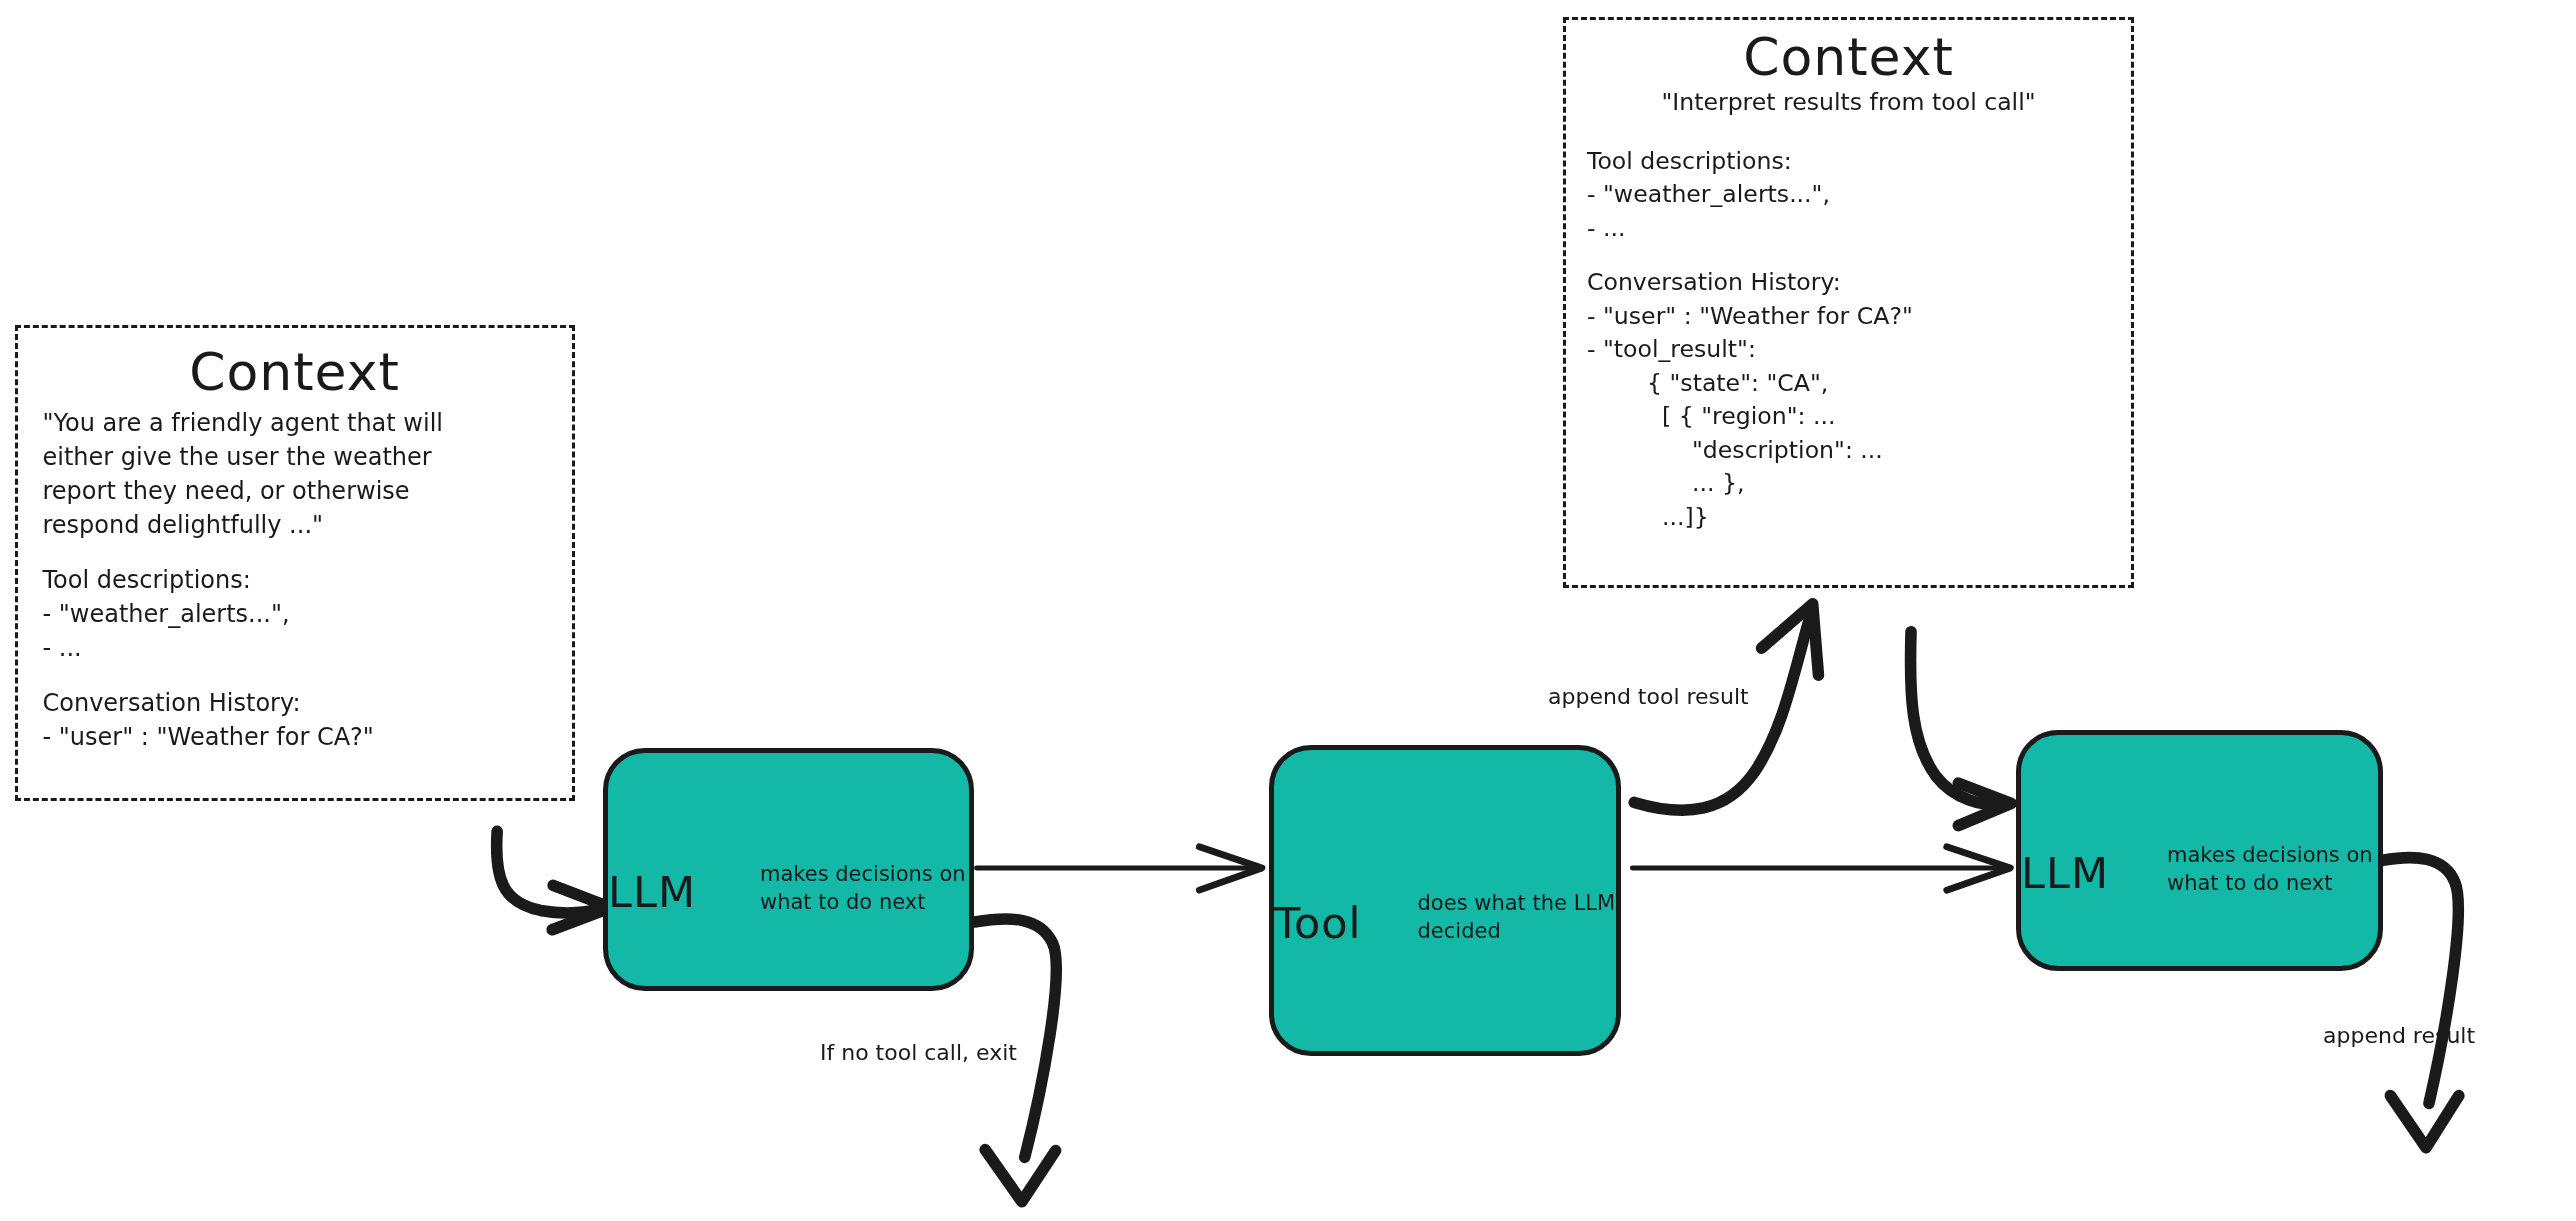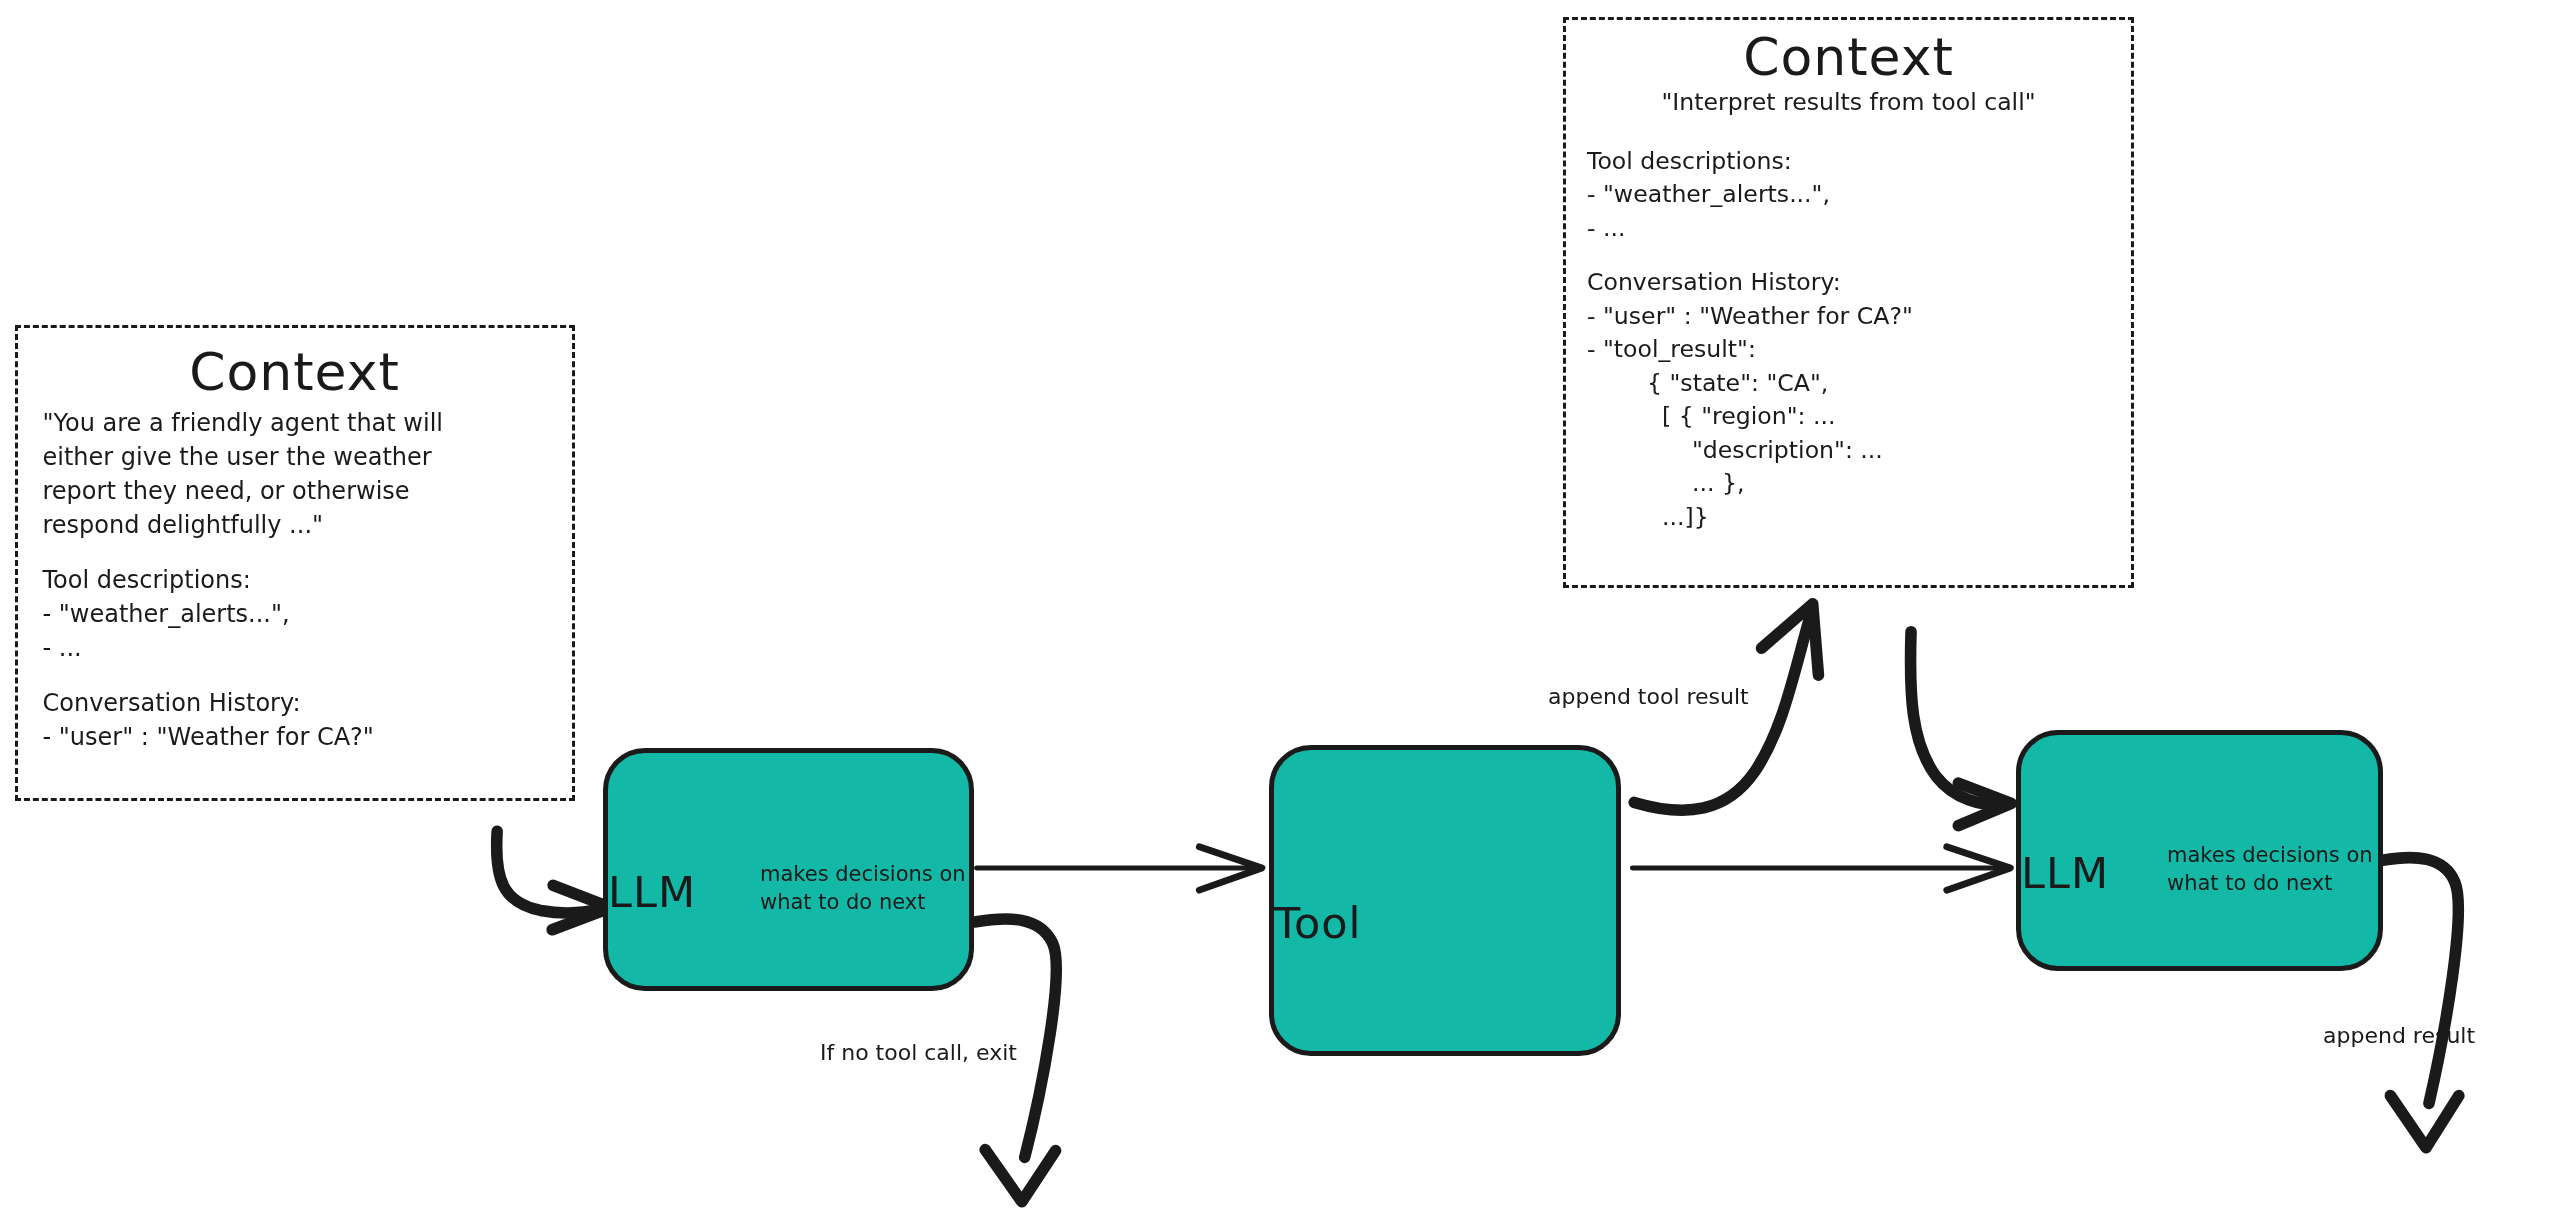--- a/index.html
+++ b/index.html
@@ -230,20 +230,22 @@
   </div>
 
   <div class="node" id="node-llm1">
     <div class="node-title">LLM</div>
     <div class="node-sub">makes decisions on
 what to do next</div>
   </div>
 
   <div class="node" id="node-tool">
     <div class="node-title">Tool</div>
+    <div class="node-sub">does what the LLM
+decided</div>
   </div>
 
   <div class="node" id="node-llm2">
     <div class="node-title">LLM</div>
     <div class="node-sub">makes decisions on
 what to do next</div>
   </div>
 
   <div class="edge-label" id="lbl-append">append tool result</div>
   <div class="edge-label" id="lbl-noToolCall">If no tool call, exit</div>

